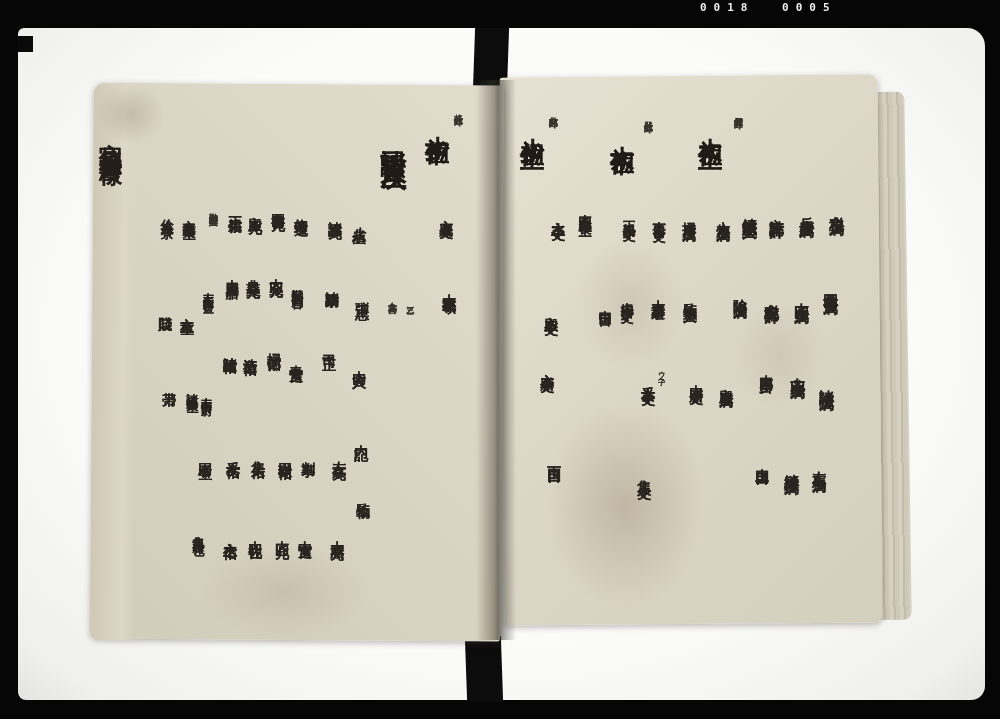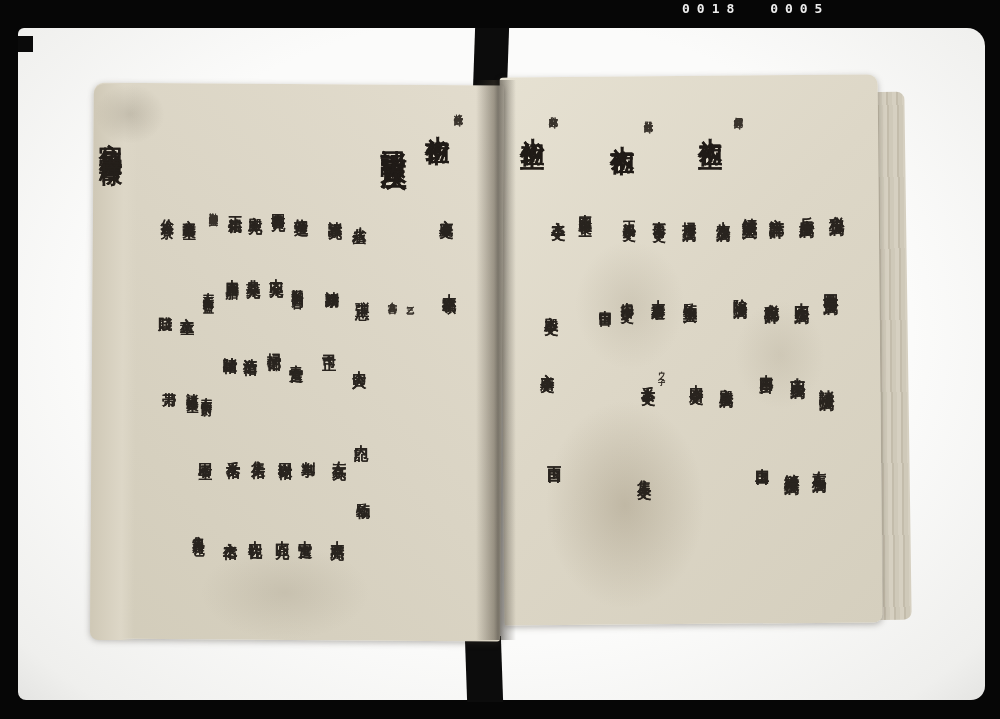--- a/index.html
+++ b/index.html
@@ -1,19 +1,19 @@
 <!DOCTYPE html>
 <html><head>
 <meta charset="utf-8">
 <style>
   html,body{margin:0;padding:0;background:#000;}
   .scene{position:relative;width:1000px;height:719px;background:#060606;overflow:hidden;
          font-family:"DejaVu Serif",serif;}
-  .counter{position:absolute;left:682px;top:1px;width:200px;color:#ededed;
-           font-family:"DejaVu Sans Mono",monospace;font-size:13px;font-weight:bold;
+  .counter{position:absolute;left:700px;top:1px;width:200px;color:#ededed;
+           font-family:"DejaVu Sans Mono",monospace;font-size:11px;font-weight:bold;
            letter-spacing:7px;word-spacing:14px;}
   .backdrop{position:absolute;left:18px;top:28px;width:967px;height:672px;
             background:radial-gradient(ellipse at 50% 45%, #fbfbfa 60%, #efefed 92%, #e4e4e2 100%);
             border-radius:6px 18px 14px 8px;}
   .notch{position:absolute;left:18px;top:36px;width:15px;height:16px;background:#0a0a0a;}
   .strap{position:absolute;background:#0c0c0c;}
   .strap.top{left:474px;top:28px;width:34px;height:63px;transform:skewX(-2deg);}
   .strap.bottom{left:466px;top:636px;width:36px;height:66px;transform:skewX(2deg);}
   .page{position:absolute;box-shadow:0 2px 6px rgba(60,55,45,.35);}
   .page-edges{position:absolute;left:856px;top:92px;width:52px;height:528px;

